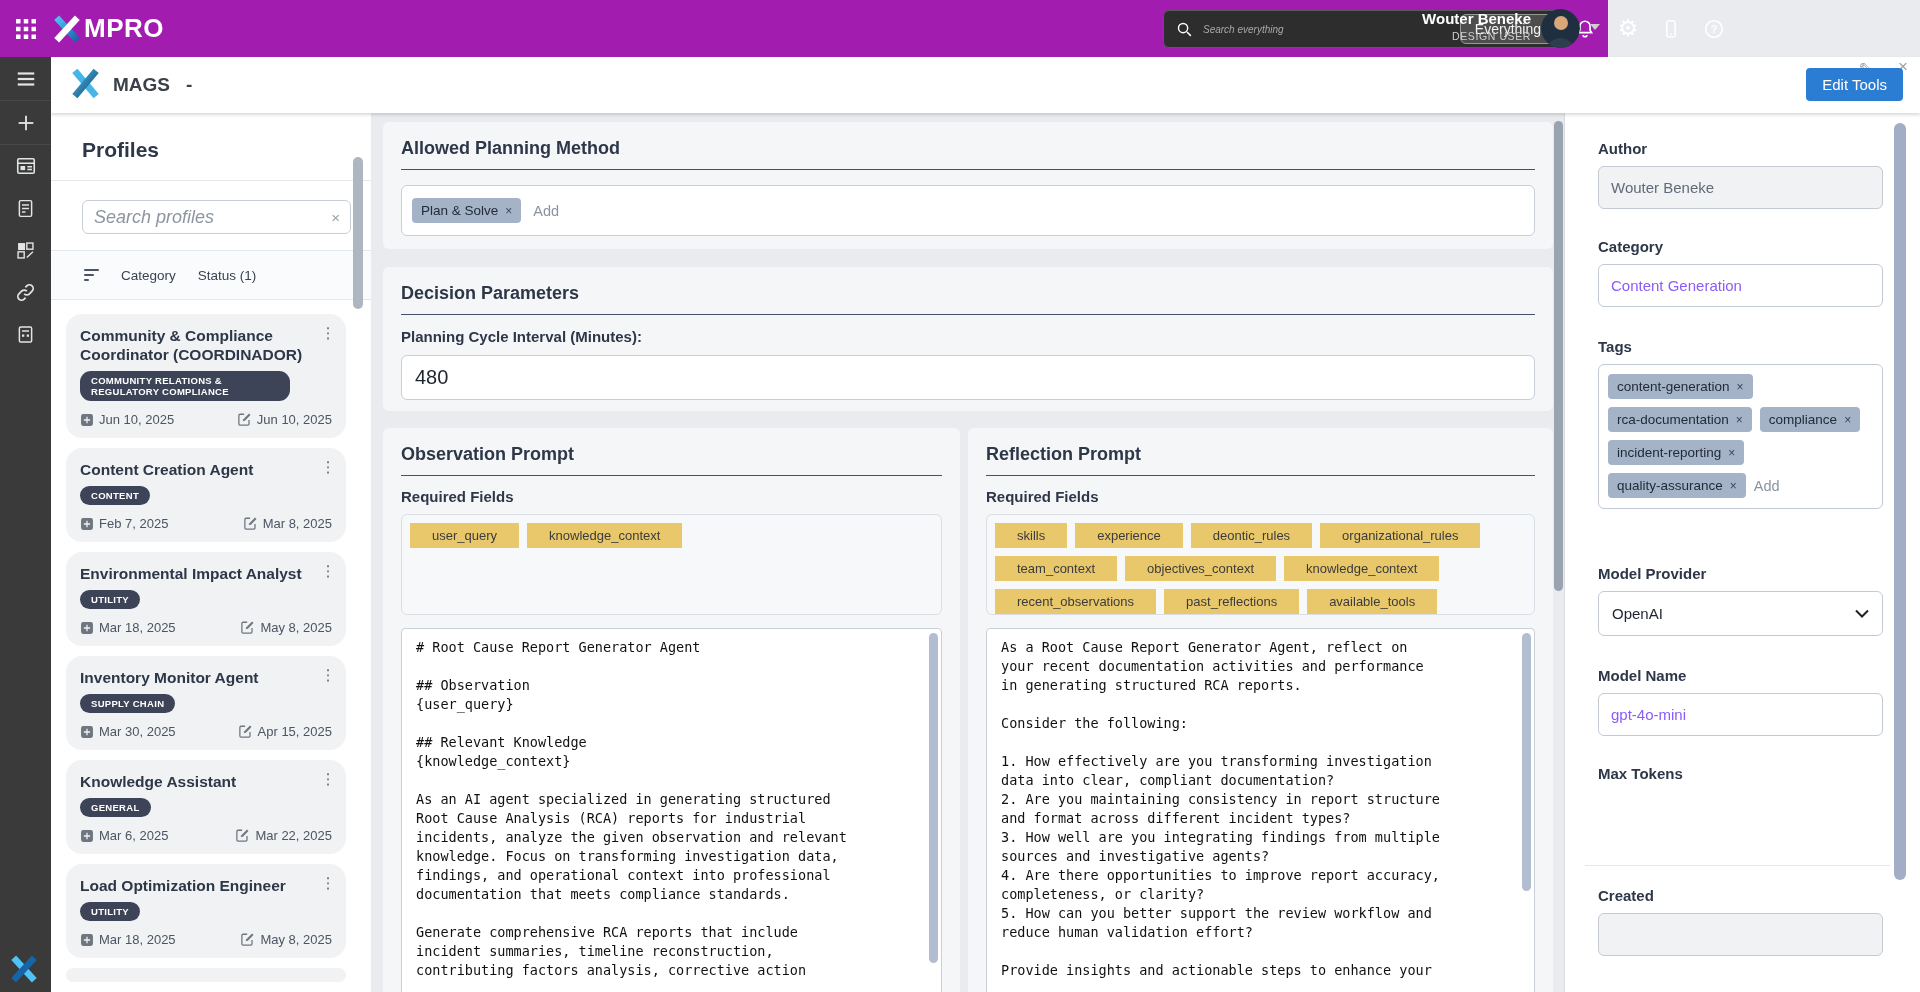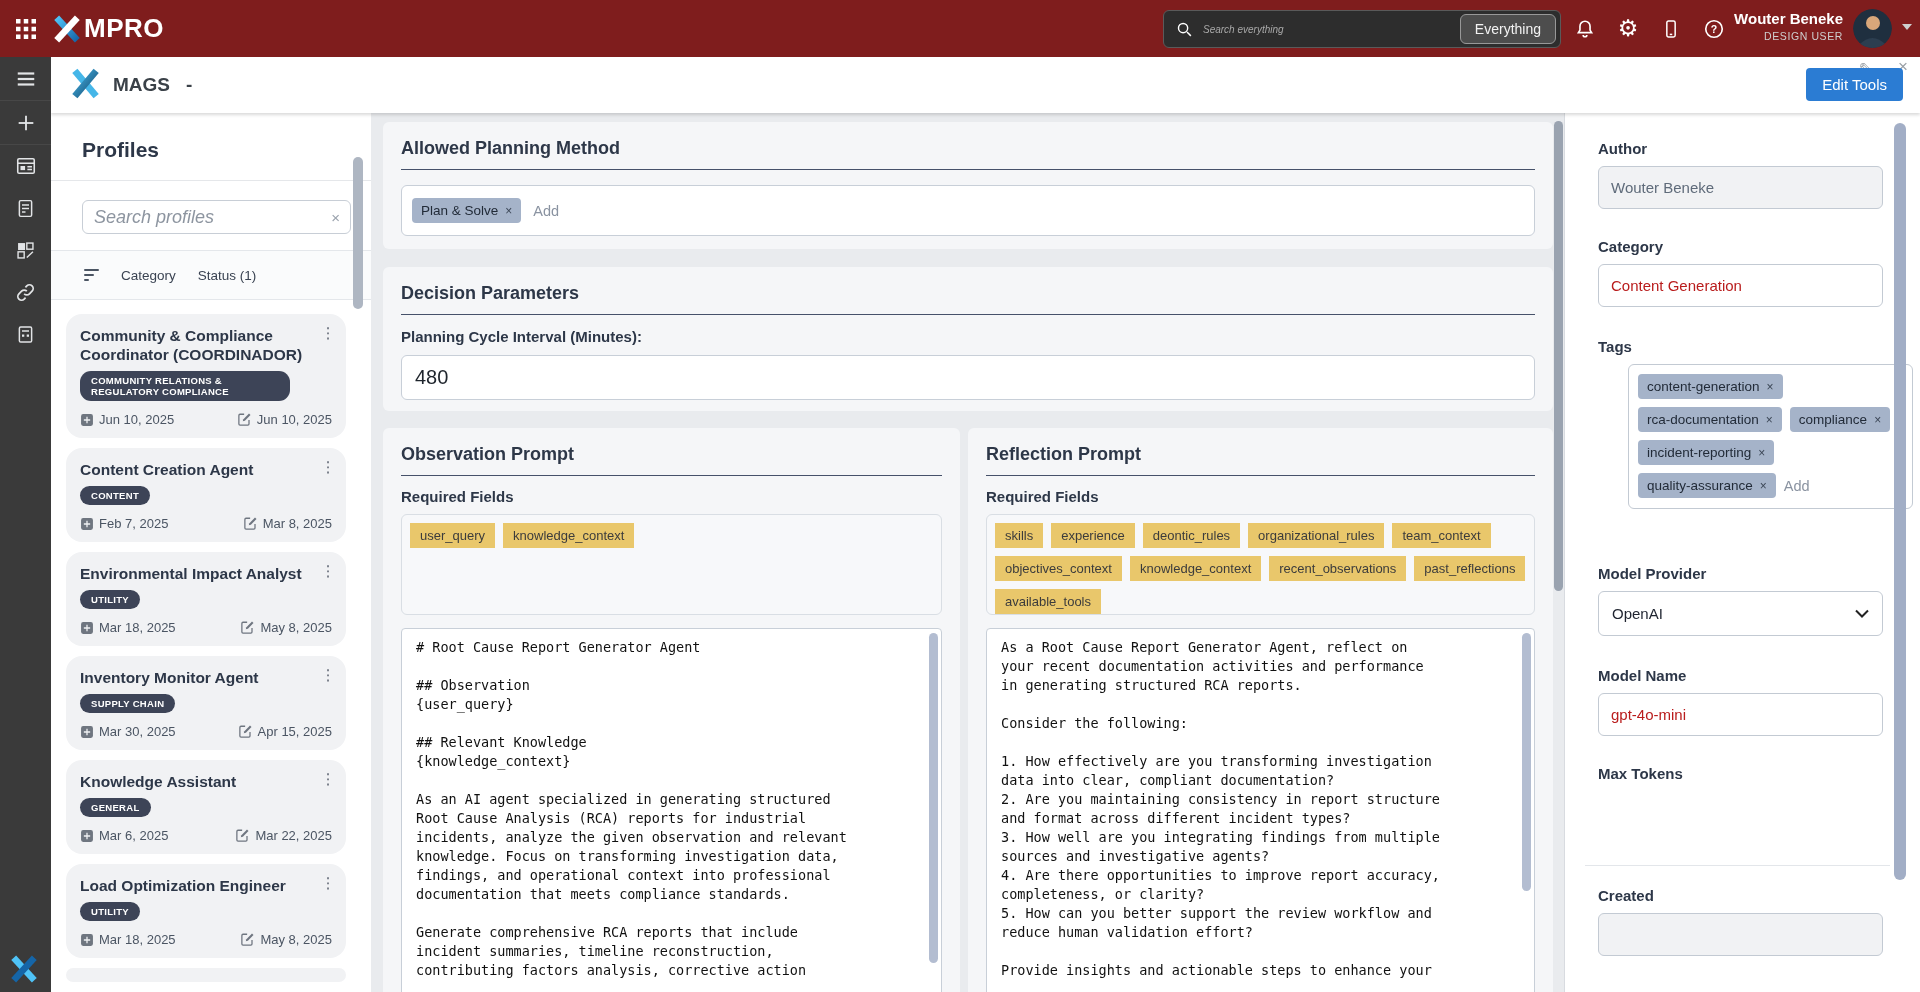--- a/index.html
+++ b/index.html
@@ -1,21 +1,21 @@
 <!DOCTYPE html>
 <html><head>
 <meta charset="utf-8">
 <style>
   * { box-sizing: border-box; margin: 0; padding: 0; }
   html,body { width:1920px; height:992px; }
   body { font-family:"Liberation Sans", sans-serif; background:#e9ebee; overflow:hidden; }
   .screen { position:relative; width:1920px; height:992px; overflow:hidden; }
 
   
-  .topbar { position:absolute; left:0; top:0; width:1920px; height:57px; background:#7f1d1d; display:flex; align-items:center; z-index:30; }
+  .topbar { position:absolute; left:0; top:0; width:1608px; height:57px; background:#a21caf; display:flex; align-items:center; z-index:30; }
   .grid-btn { width:36px; height:36px; margin-left:8px; display:flex; align-items:center; justify-content:center; cursor:pointer; }
   .brand { display:flex; align-items:center; margin-left:8px; }
   .brand-text { color:#fff; font-size:26px; font-weight:bold; letter-spacing:0.5px; margin-left:2px; }
   .search-wrap { position:absolute; left:1163px; top:10px; width:398px; height:38px; background:#2d2d2d; border:1px solid #5a5a5a; border-radius:6px; display:flex; align-items:center; padding-left:12px; }
   .search-wrap input { flex:1; background:transparent; border:none; outline:none; color:#ddd; font-size:10px; font-style:italic; font-family:"Liberation Sans",sans-serif; margin-left:10px; min-width:0; }
   .search-wrap input::placeholder { color:#a9a9a9; }
   .scope-chip { background:#4d4d4d; border:1px solid #989898; border-radius:6px; color:#f2f2f2; font-size:14px; padding:6px 14px; margin-right:4px; cursor:pointer; white-space:nowrap; }
   .top-icons { position:absolute; left:1572px; top:0; height:57px; display:flex; align-items:center; gap:17px; }
   .top-icon { width:26px; height:26px; display:flex; align-items:center; justify-content:center; cursor:pointer; color:#fff; }
   .user-block { position:absolute; right:77px; top:9px; text-align:right; }
@@ -72,33 +72,33 @@
   .chip-gray { background:#a5b3c9; color:#222b38; font-size:13.5px; border-radius:4px; padding:5px 9px; display:inline-flex; align-items:center; gap:7px; white-space:nowrap; }
   .chip-gray .rm { color:#3b4656; cursor:pointer; font-size:12px; line-height:12px; }
   .add-ph { color:#8a93a1; font-size:14.5px; }
   .card-dp { left:12px; top:154px; width:1170px; height:144px; }
   .field-label { font-size:15px; font-weight:bold; color:#2d3748; margin-top:13px; }
   .num-input { margin-top:10px; width:1134px; height:45px; background:#fff; border:1px solid #c8cfd8; border-radius:6px; font-size:20px; color:#1e242c; padding:0 13px; font-family:"Liberation Sans",sans-serif; outline:none; display:block; }
   .card-prompt-a { left:12px; top:315px; width:577px; height:880px; }
   .card-prompt-b { left:597px; top:315px; width:585px; height:880px; }
   .req-label { font-size:15px; font-weight:bold; color:#2d3748; margin-top:12px; }
   .fields-box { margin-top:9px; height:101px; background:#f7f8fa; border:1px solid #d9dee4; border-radius:6px; padding:8px; display:flex; flex-wrap:wrap; gap:8px; align-content:flex-start; overflow:hidden; }
-  .chip-yellow { background:#e9c76b; color:#3c3c3c; font-size:13px; border-radius:0; padding:5px 10px; height:25px; white-space:nowrap; }
+  .chip-yellow { background:#e9c76b; color:#3c3c3c; font-size:13px; border-radius:0; padding:5px 22px; height:25px; white-space:nowrap; }
   .prompt-area { position:relative; margin-top:13px; background:#fff; border:1px solid #c8cfd8; border-radius:4px; height:640px; overflow:hidden; }
   .prompt-text { padding:9px 14px; font-family:"DejaVu Sans Mono", monospace; font-size:13.5px; line-height:19px; color:#111; white-space:pre; }
   .ta-thumb { position:absolute; right:3px; top:4px; width:9px; border-radius:5px; background:#b3bdd1; cursor:pointer; }
   .main-scroll { position:absolute; left:1183px; top:8px; width:9px; height:470px; background:#9aa3b0; border-radius:5px; cursor:pointer; }
 
   
   .details { position:absolute; left:1564px; top:113px; right:0; bottom:0; background:#fff; border-left:1px solid #d8dbe0; z-index:10; }
   .dsec { position:absolute; left:33px; width:285px; }
   .dlabel { font-size:15px; font-weight:bold; color:#2d3748; }
-  .dinput { margin-top:9px; width:285px; height:43px; border:1px solid #c3cad3; border-radius:6px; font-size:15px; padding:0 12px; font-family:"Liberation Sans",sans-serif; outline:none; display:block; background:#fff; color:#b91c1c; }
+  .dinput { margin-top:9px; width:285px; height:43px; border:1px solid #c3cad3; border-radius:6px; font-size:15px; padding:0 12px; font-family:"Liberation Sans",sans-serif; outline:none; display:block; background:#fff; color:#8b5cf6; }
   .dinput.disabled { background:#f1f2f4; color:#5f6b7a; }
-  .tags-box { margin-top:9px; width:285px; min-height:145px; border:1px solid #c3cad3; border-radius:6px; background:#fff; padding:9px; display:flex; flex-wrap:wrap; gap:8px; align-content:flex-start; align-items:center;margin-left:30px; }
+  .tags-box { margin-top:9px; width:285px; min-height:145px; border:1px solid #c3cad3; border-radius:6px; background:#fff; padding:9px; display:flex; flex-wrap:wrap; gap:8px; align-content:flex-start; align-items:center; }
   .dselect { margin-top:9px; width:285px; height:45px; border:1px solid #c3cad3; border-radius:6px; background:#fff; display:flex; align-items:center; justify-content:space-between; padding:0 13px; font-size:15px; color:#1f2430; cursor:pointer;gap:39px; }
   .ddivider { position:absolute; left:20px; right:30px; top:752px; border-bottom:1px solid #e3e6ea; }
   .details-scroll { position:absolute; right:14px; top:10px; width:12px; height:757px; background:#a2aec6; border-radius:6px; cursor:pointer; }
 </style>
 </head>
 <body>
 
 <div class="screen">
 
   <div class="topbar">

